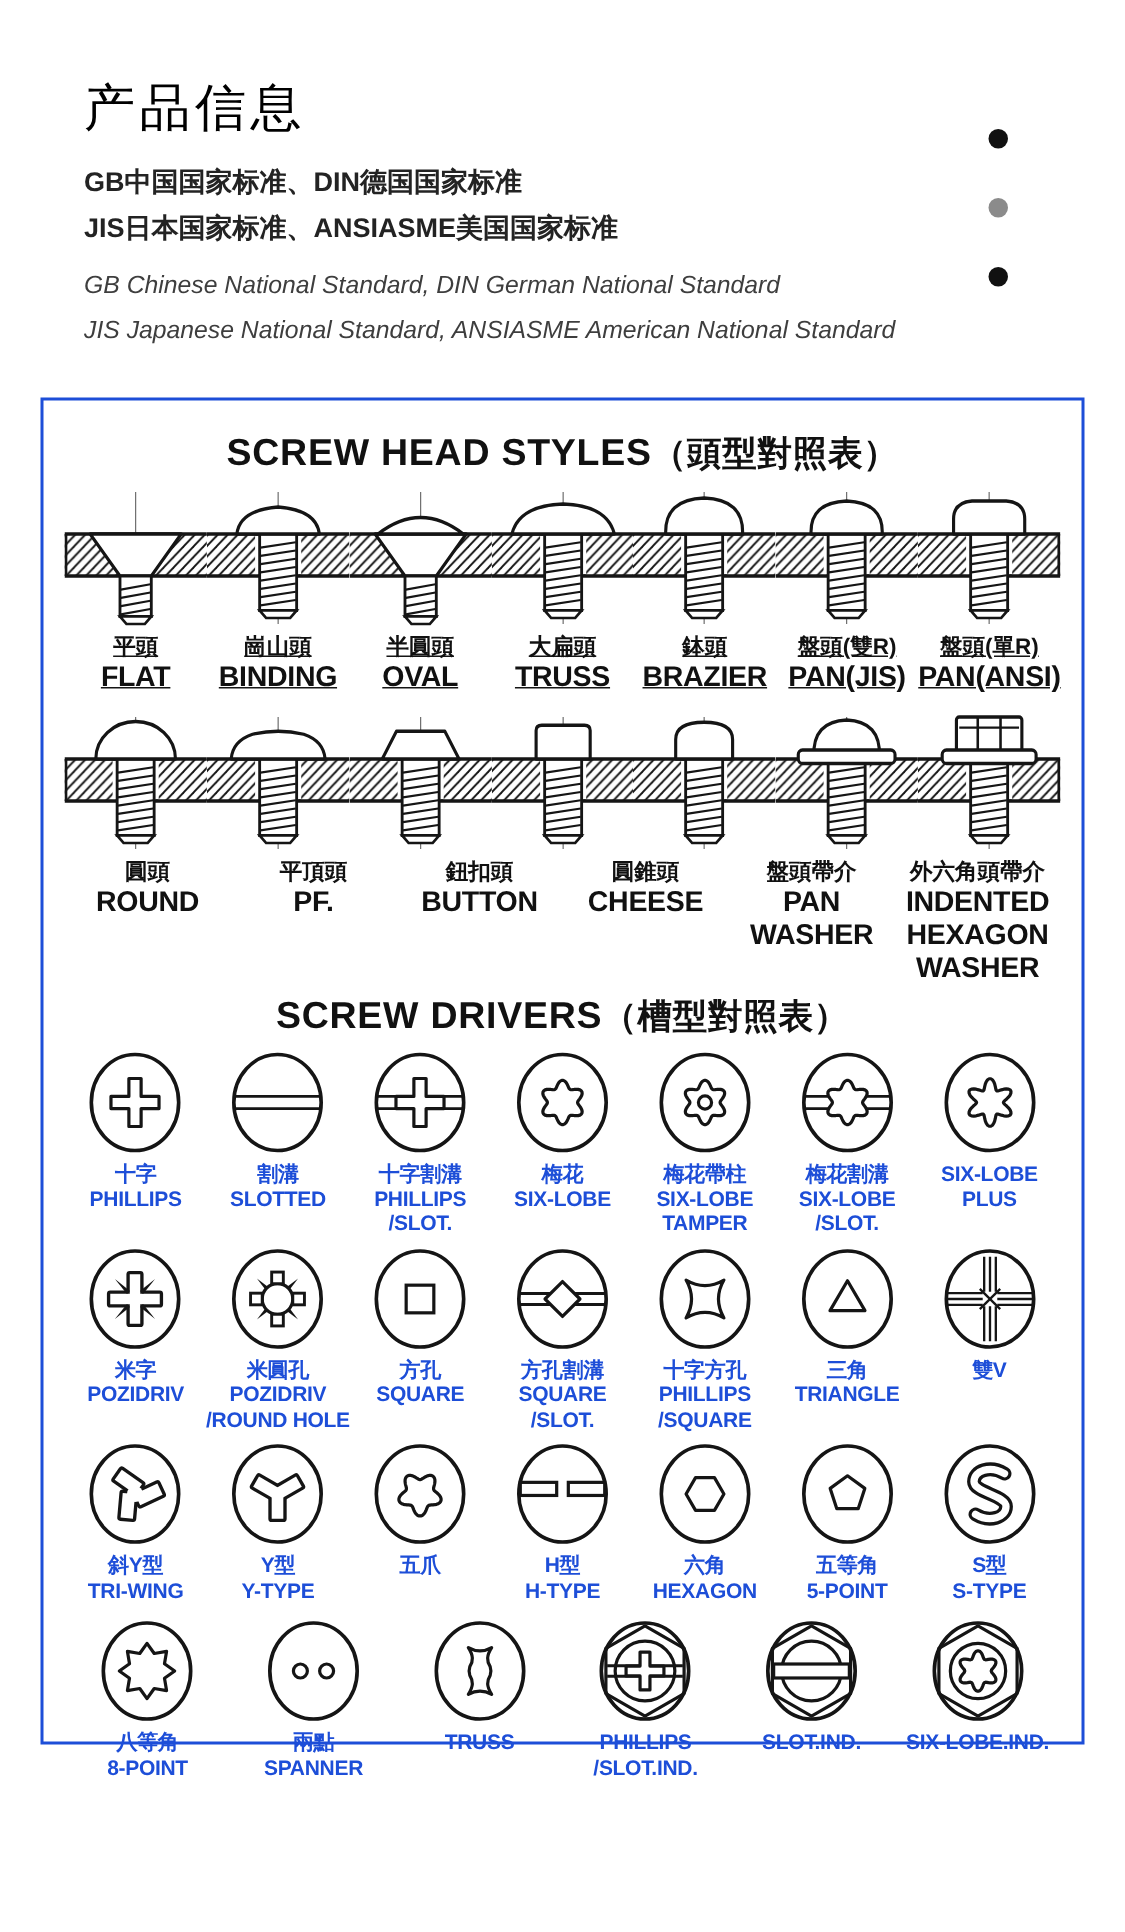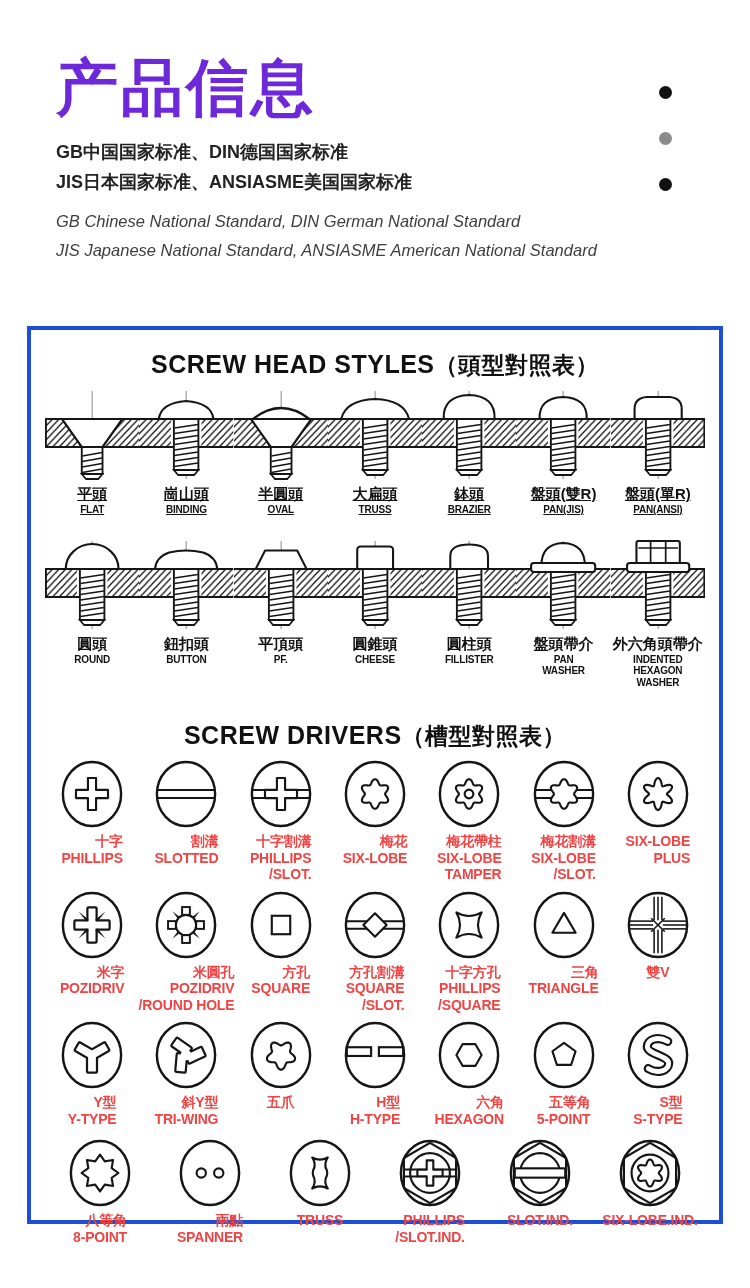--- a/index.html
+++ b/index.html
@@ -1,38 +1,38 @@
 <!DOCTYPE html>
 <html><head>
 <meta charset="utf-8">
 <style>
   html,body{margin:0;padding:0;}
   body{width:750px;height:1288px;background:#fff;font-family:"Liberation Sans",sans-serif;color:#151515;overflow:hidden;}
   .header{position:relative;padding:54px 0 0 56px;}
-  .title{font-size:62px;font-weight:700;letter-spacing:3px;color:#6d28d9;line-height:1.1;}
+  .title{font-size:34px;font-weight:400;letter-spacing:3px;color:#000000;line-height:1.1;}
   .sub-cn{margin-top:15px;font-size:18px;font-weight:700;color:#232323;line-height:1.68;}
   .sub-en{margin-top:9px;font-size:16.5px;font-weight:400;color:#3e3e3e;line-height:1.8;font-style:italic;}
   .dots{position:absolute;top:86px;right:78px;display:flex;flex-direction:column;align-items:center;gap:33px;}
   .dot{width:13px;height:13px;border-radius:50%;}
-  .panel{margin:60px 27px 0;height:898px;box-sizing:border-box;border:4px solid #1d4ed8;padding:20px 14px 0;background:#fff;}
+  .panel{margin:30px 27px 0;height:898px;box-sizing:border-box;border:2px solid #1d4ed8;padding:20px 14px 0;background:#fff;}
   .sec-title{text-align:center;font-size:25px;font-weight:800;letter-spacing:.5px;color:#111;}
   .sec-title .cn-part{font-size:23px;}
   .sec-title.second{margin-top:6px;text-align:center;}
   .screw-row{display:flex;margin-top:4px;}
   .screw-cell{flex:1 1 0;min-width:0;}
   .screw-cell svg{display:block;width:100%;height:98px;}
   .screw-labels{display:flex;margin-top:2px;}
   .labels-a{min-height:46px;text-decoration:underline;}
   .labels-b{min-height:80px;}
   .slabel{flex:1 1 0;min-width:0;text-align:center;font-weight:800;color:#111;}
   .slabel .cn{font-size:15px;}
-  .slabel .en{font-size:10px;white-space:pre-line;line-height:1.14;letter-spacing:-.2px;}
+  .slabel .en{font-size:19px;white-space:pre-line;line-height:1.14;letter-spacing:-.2px;}
   .drv-row{display:flex;margin-top:6px;}
   .drv-cell{flex:1 1 0;min-width:0;display:flex;flex-direction:column;align-items:center;overflow:visible;}
-  .drv-label{margin-top:3px;text-align:right;font-weight:800;font-size:14px;line-height:1.18;letter-spacing:-.2px;min-height:37px;color:#ef4444;}
+  .drv-label{margin-top:3px;text-align:center;font-weight:800;font-size:14px;line-height:1.18;letter-spacing:-.2px;min-height:37px;color:#1d4ed8;}
   .drv-label .en{white-space:pre;}
 </style>
 </head>
 <body>
 
 <div class="header">
   <div class="title">产品信息</div>
   <div class="sub-cn">
     <div>GB中国国家标准、DIN德国国家标准</div>
     <div>JIS日本国家标准、ANSIASME美国国家标准</div>
@@ -464,34 +464,30 @@
             <rect x="17" y="28" width="66" height="9" rx="3" fill="#fff" stroke="#151515" stroke-width="2.2"></rect>
           </svg>
         </div>
       </div>
       <div class="screw-labels labels-b">
         <div class="slabel">
           <div class="cn">圓頭</div>
           <div class="en">ROUND</div>
         </div>
         <div class="slabel">
+          <div class="cn">平頂頭</div>
+          <div class="en">PF.</div>
+        </div>
+        <div class="slabel">
           <div class="cn">鈕扣頭</div>
           <div class="en">BUTTON</div>
         </div>
         <div class="slabel">
-          <div class="cn">平頂頭</div>
-          <div class="en">PF.</div>
-        </div>
-        <div class="slabel">
           <div class="cn">圓錐頭</div>
           <div class="en">CHEESE</div>
-        </div>
-        <div class="slabel">
-          <div class="cn">圓柱頭</div>
-          <div class="en">FILLISTER</div>
         </div>
         <div class="slabel">
           <div class="cn">盤頭帶介</div>
           <div class="en">PAN
 WASHER</div>
         </div>
         <div class="slabel">
           <div class="cn">外六角頭帶介</div>
           <div class="en">INDENTED
 HEXAGON
@@ -691,52 +687,52 @@
           </svg>
           <div class="drv-label">
             <div class="cn">雙V</div>
           </div>
         </div>
       </div>
       <div class="drv-row">
         <div class="drv-cell">
           <svg viewBox="-34 -37 68 74" width="66" height="72">
             <ellipse cx="0" cy="0" rx="30" ry="33" fill="#fff" stroke="#151515" stroke-width="2.5"></ellipse>
-            <path d="M-4.00,-3.00 L-4.00,17.00 L4.00,17.00 L4.00,-3.00 Z" fill="none" stroke="#151515" stroke-width="4.6" stroke-linejoin="round"></path>
-            <path d="M4.60,-1.96 L-12.72,-11.96 L-16.72,-5.04 L0.60,4.96 Z" fill="none" stroke="#151515" stroke-width="4.6" stroke-linejoin="round"></path>
-            <path d="M-0.60,4.96 L16.72,-5.04 L12.72,-11.96 L-4.60,-1.96 Z" fill="none" stroke="#151515" stroke-width="4.6" stroke-linejoin="round"></path>
-            <path d="M-4.00,-3.00 L-4.00,17.00 L4.00,17.00 L4.00,-3.00 Z" fill="#fff"></path>
-            <path d="M4.60,-1.96 L-12.72,-11.96 L-16.72,-5.04 L0.60,4.96 Z" fill="#fff"></path>
-            <path d="M-0.60,4.96 L16.72,-5.04 L12.72,-11.96 L-4.60,-1.96 Z" fill="#fff"></path>
-          </svg>
-          <div class="drv-label">
-            <div class="cn">Y型</div>
-            <div class="en">Y-TYPE</div>
-          </div>
-        </div>
-        <div class="drv-cell">
-          <svg viewBox="-34 -37 68 74" width="66" height="72">
-            <ellipse cx="0" cy="0" rx="30" ry="33" fill="#fff" stroke="#151515" stroke-width="2.5"></ellipse>
             <path d="M-8.42,-0.74 L-9.90,16.20 L-1.43,16.94 L0.05,0.00 Z" fill="none" stroke="#151515" stroke-width="4.6" stroke-linejoin="round"></path>
             <path d="M4.85,-6.92 L-9.08,-16.67 L-13.95,-9.71 L-0.03,0.04 Z" fill="none" stroke="#151515" stroke-width="4.6" stroke-linejoin="round"></path>
             <path d="M3.57,7.66 L18.98,0.47 L15.39,-7.23 L-0.02,-0.05 Z" fill="none" stroke="#151515" stroke-width="4.6" stroke-linejoin="round"></path>
             <path d="M 5.5,0 A 5.5 5.5 0 1 0 -5.5,0 A 5.5 5.5 0 1 0 5.5,0 Z" fill="none" stroke="#151515" stroke-width="4.6" stroke-linejoin="round"></path>
             <path d="M-8.42,-0.74 L-9.90,16.20 L-1.43,16.94 L0.05,0.00 Z" fill="#fff"></path>
             <path d="M4.85,-6.92 L-9.08,-16.67 L-13.95,-9.71 L-0.03,0.04 Z" fill="#fff"></path>
             <path d="M3.57,7.66 L18.98,0.47 L15.39,-7.23 L-0.02,-0.05 Z" fill="#fff"></path>
             <path d="M 5.5,0 A 5.5 5.5 0 1 0 -5.5,0 A 5.5 5.5 0 1 0 5.5,0 Z" fill="#fff"></path>
           </svg>
           <div class="drv-label">
             <div class="cn">斜Y型</div>
             <div class="en">TRI-WING</div>
           </div>
         </div>
         <div class="drv-cell">
           <svg viewBox="-34 -37 68 74" width="66" height="72">
             <ellipse cx="0" cy="0" rx="30" ry="33" fill="#fff" stroke="#151515" stroke-width="2.5"></ellipse>
+            <path d="M-4.00,-3.00 L-4.00,17.00 L4.00,17.00 L4.00,-3.00 Z" fill="none" stroke="#151515" stroke-width="4.6" stroke-linejoin="round"></path>
+            <path d="M4.60,-1.96 L-12.72,-11.96 L-16.72,-5.04 L0.60,4.96 Z" fill="none" stroke="#151515" stroke-width="4.6" stroke-linejoin="round"></path>
+            <path d="M-0.60,4.96 L16.72,-5.04 L12.72,-11.96 L-4.60,-1.96 Z" fill="none" stroke="#151515" stroke-width="4.6" stroke-linejoin="round"></path>
+            <path d="M-4.00,-3.00 L-4.00,17.00 L4.00,17.00 L4.00,-3.00 Z" fill="#fff"></path>
+            <path d="M4.60,-1.96 L-12.72,-11.96 L-16.72,-5.04 L0.60,4.96 Z" fill="#fff"></path>
+            <path d="M-0.60,4.96 L16.72,-5.04 L12.72,-11.96 L-4.60,-1.96 Z" fill="#fff"></path>
+          </svg>
+          <div class="drv-label">
+            <div class="cn">Y型</div>
+            <div class="en">Y-TYPE</div>
+          </div>
+        </div>
+        <div class="drv-cell">
+          <svg viewBox="-34 -37 68 74" width="66" height="72">
+            <ellipse cx="0" cy="0" rx="30" ry="33" fill="#fff" stroke="#151515" stroke-width="2.5"></ellipse>
             <polygon points="12.50,0.00 13.37,0.93 14.05,1.97 14.45,3.07 14.50,4.16 14.18,5.16 13.50,6.01 12.53,6.66 11.36,7.10 10.11,7.35 8.89,7.46 7.78,7.51 6.84,7.60 6.10,7.81 5.54,8.22 5.11,8.86 4.74,9.72 4.35,10.76 3.86,11.89 3.24,13.00 2.46,13.97 1.54,14.69 0.53,15.08 -0.53,15.08 -1.54,14.69 -2.46,13.97 -3.24,13.00 -3.86,11.89 -4.35,10.76 -4.74,9.72 -5.11,8.86 -5.54,8.22 -6.10,7.81 -6.84,7.60 -7.78,7.51 -8.89,7.46 -10.11,7.35 -11.36,7.10 -12.53,6.66 -13.50,6.01 -14.18,5.16 -14.50,4.16 -14.45,3.07 -14.05,1.97 -13.37,0.93 -12.50,0.00 -11.57,-0.81 -10.71,-1.50 -10.00,-2.13 -9.53,-2.73 -9.32,-3.39 -9.34,-4.16 -9.55,-5.08 -9.84,-6.15 -10.11,-7.35 -10.26,-8.61 -10.21,-9.86 -9.89,-10.98 -9.29,-11.89 -8.44,-12.51 -7.39,-12.79 -6.22,-12.75 -5.02,-12.42 -3.86,-11.89 -2.81,-11.26 -1.88,-10.65 -1.07,-10.17 -0.35,-9.91 0.35,-9.91 1.07,-10.17 1.88,-10.65 2.81,-11.26 3.86,-11.89 5.02,-12.42 6.22,-12.75 7.39,-12.79 8.44,-12.51 9.29,-11.89 9.89,-10.98 10.21,-9.86 10.26,-8.61 10.11,-7.35 9.84,-6.15 9.55,-5.08 9.34,-4.16 9.32,-3.39 9.53,-2.73 10.00,-2.13 10.71,-1.50 11.57,-0.81" fill="#fff" stroke="#151515" stroke-width="2.2" stroke-linejoin="round"></polygon>
           </svg>
           <div class="drv-label">
             <div class="cn">五爪</div>
           </div>
         </div>
         <div class="drv-cell">
           <svg viewBox="-34 -37 68 74" width="66" height="72">
             <ellipse cx="0" cy="0" rx="30" ry="33" fill="#fff" stroke="#151515" stroke-width="2.5"></ellipse>
             <rect x="-29" y="-8" width="25" height="9" rx="0" fill="#fff" stroke="#151515" stroke-width="2.2"></rect>

